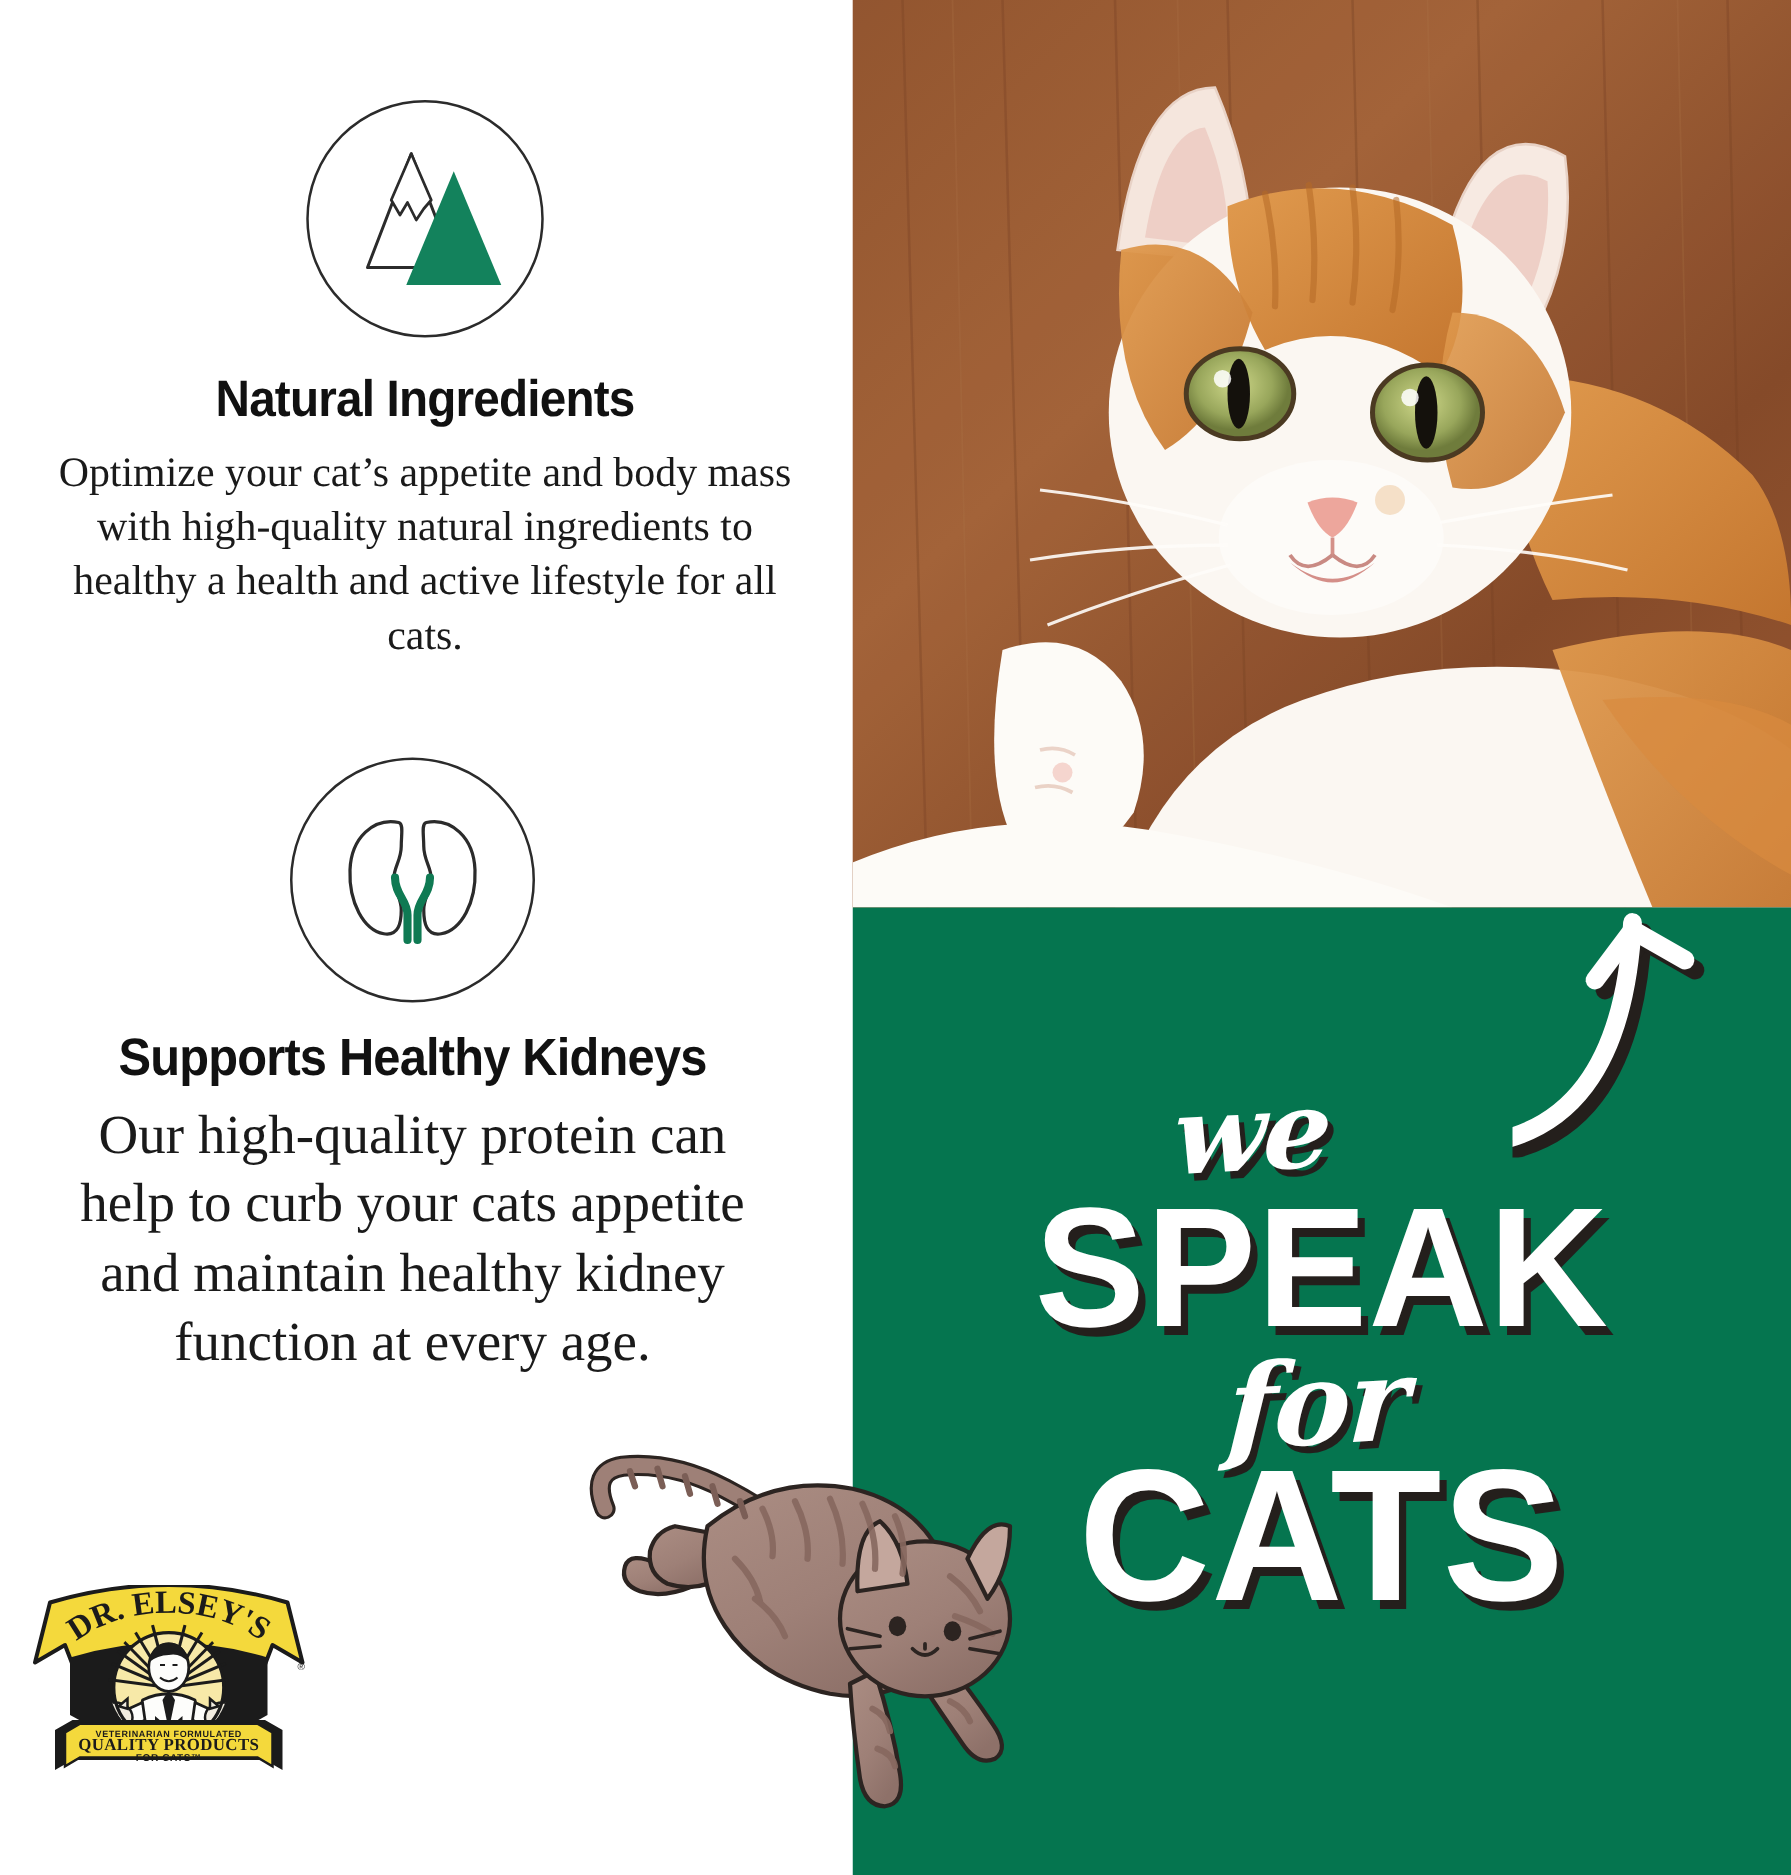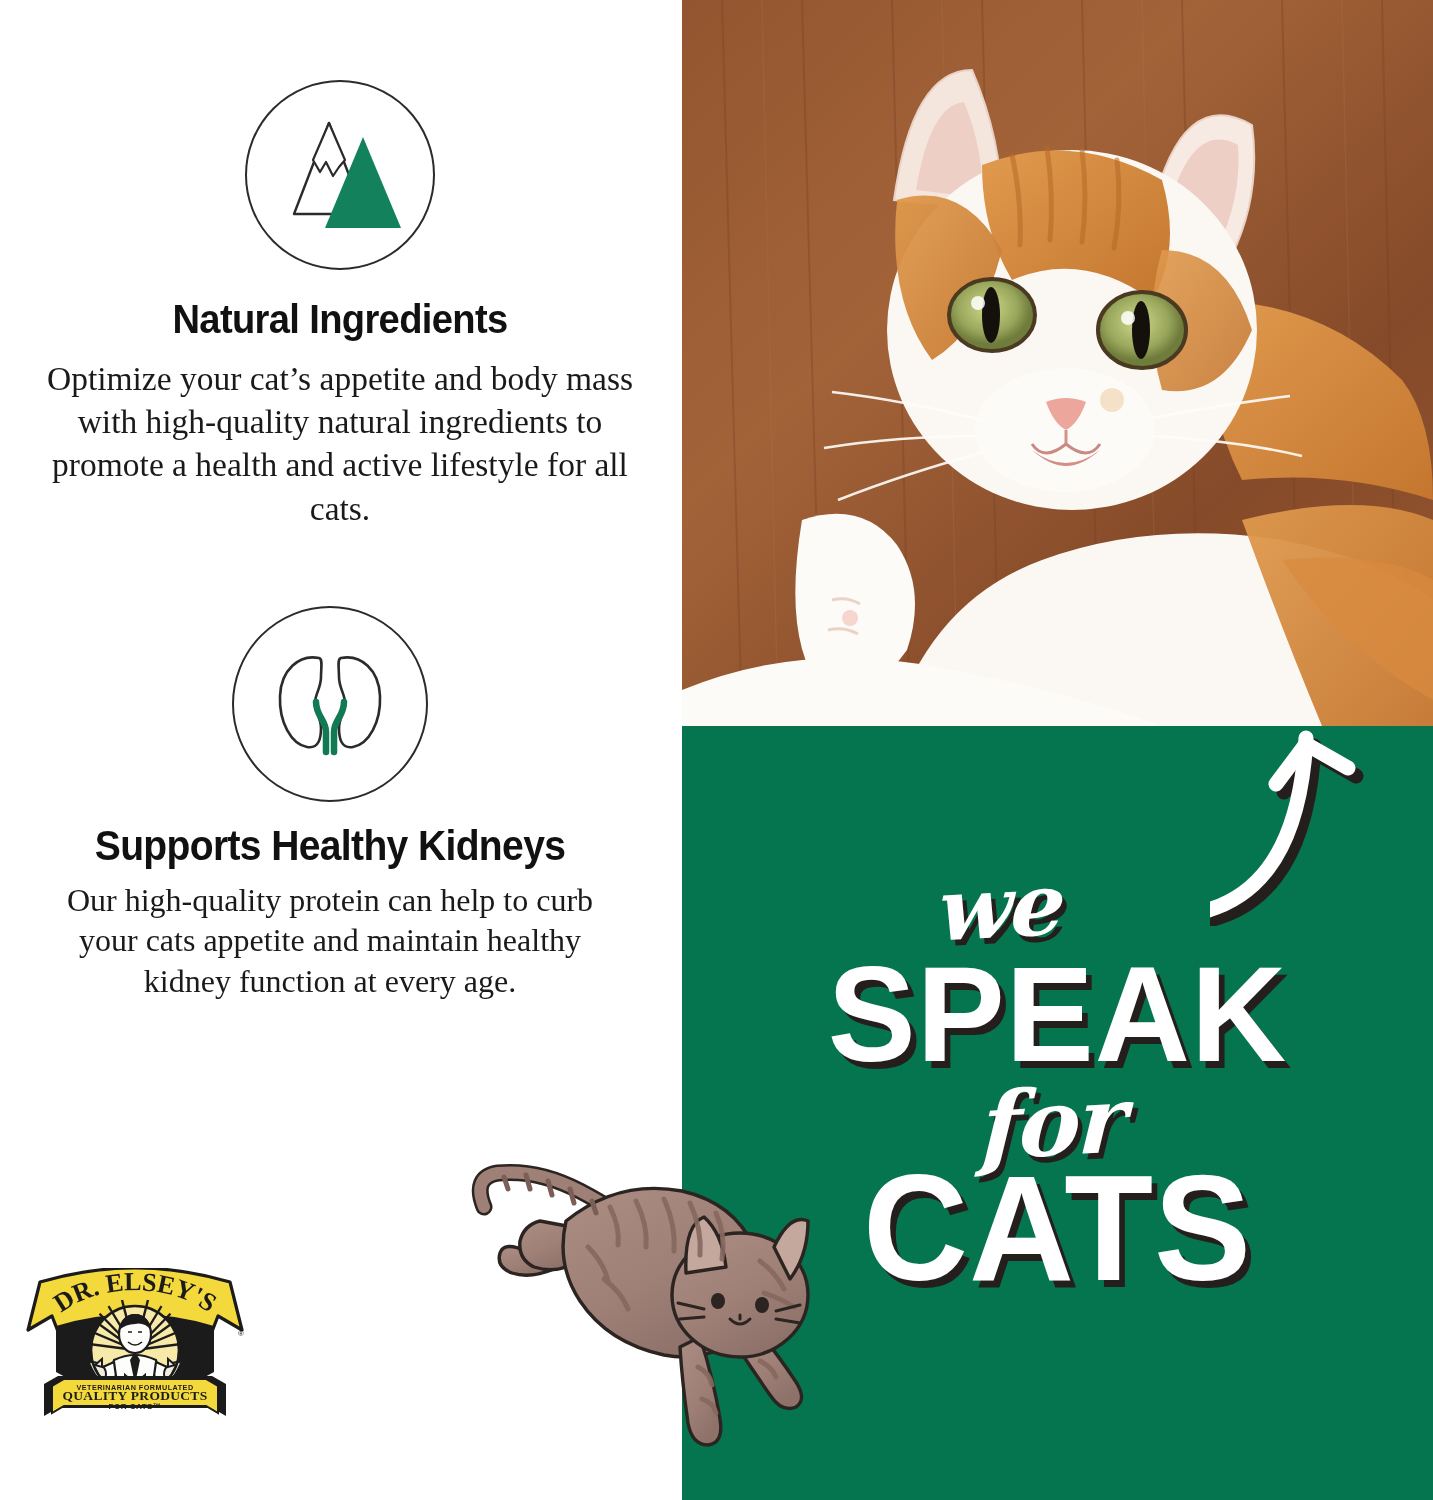--- a/index.html
+++ b/index.html
@@ -56,21 +56,21 @@
 
   .feature-body {
     margin: 14px auto 0 auto;
     width: 620px;
     font-family: "Liberation Serif", serif;
     font-size: 33.5px;
     line-height: 1.29;
     color: #1a1a1a;
     text-align: center;
   }
-  #kidney-body { width: 560px; font-size: 32px; line-height: 1.26; margin-top: 10px; }
+  #kidney-body { width: 560px; font-size: 44px; line-height: 1.26; margin-top: 10px; }
 
   
   #brand-logo {
     position: absolute;
     left: 22px;
     top: 1268px;
     width: 226px;
     height: 160px;
   }
 
@@ -175,21 +175,21 @@
       <div class="icon-circle">
         <svg width="150" height="130" viewBox="0 0 150 130" aria-hidden="true">
 
           <path d="M29 104 L64 13 L99 104 Z" fill="#ffffff" stroke="#2b2b2b" stroke-width="2.4" stroke-linejoin="round"></path>
           <path d="M48 50 L55 62 L61 52 L68 66 L74 57 L80 50 L64 13 Z" fill="#ffffff" stroke="#2b2b2b" stroke-width="2.2" stroke-linejoin="round"></path>
 
           <path d="M60 118 L98 27 L136 118 Z" fill="#13825c"></path>
         </svg>
       </div>
       <div class="feature-heading">Natural Ingredients</div>
-      <div class="feature-body">Optimize your cat’s appetite and body mass with high-quality natural ingredients to promote a health and active lifestyle for all cats.</div>
+      <div class="feature-body">Optimize your cat’s appetite and body mass with high-quality natural ingredients to healthy a health and active lifestyle for all cats.</div>
     </div>
 
     <div class="feature-block" id="feature-kidneys">
       <div class="icon-circle" id="kidney-circle">
         <svg width="150" height="120" viewBox="0 0 150 120" aria-hidden="true">
 
           <path d="M64 14 C44 10 26 26 25 52 C24 78 36 100 52 103 C64 105 66 94 66 84
                    C66 74 60 68 60 59 C60 50 66 44 66 33 C66 24 68 15 64 14 Z" fill="#ffffff" stroke="#2b2b2b" stroke-width="2.6" stroke-linejoin="round"></path>
 
           <path d="M86 14 C106 10 124 26 125 52 C126 78 114 100 98 103 C86 105 84 94 84 84

